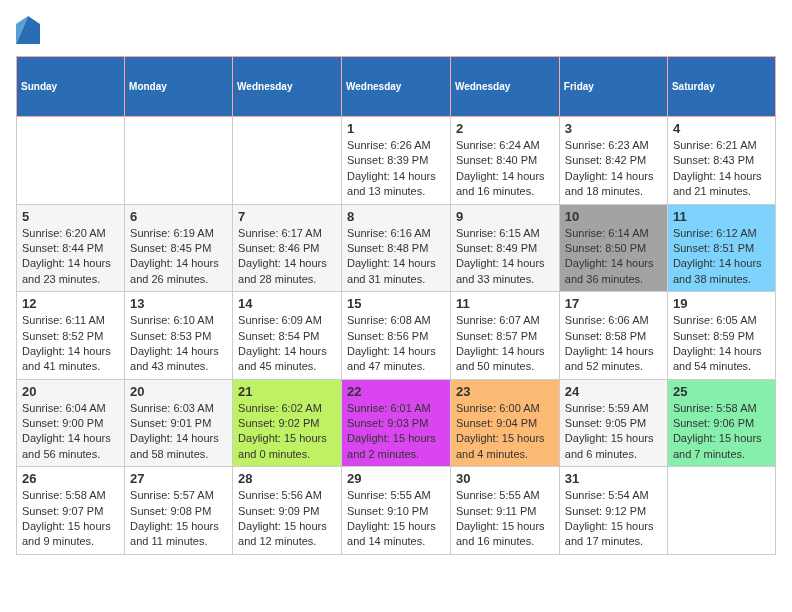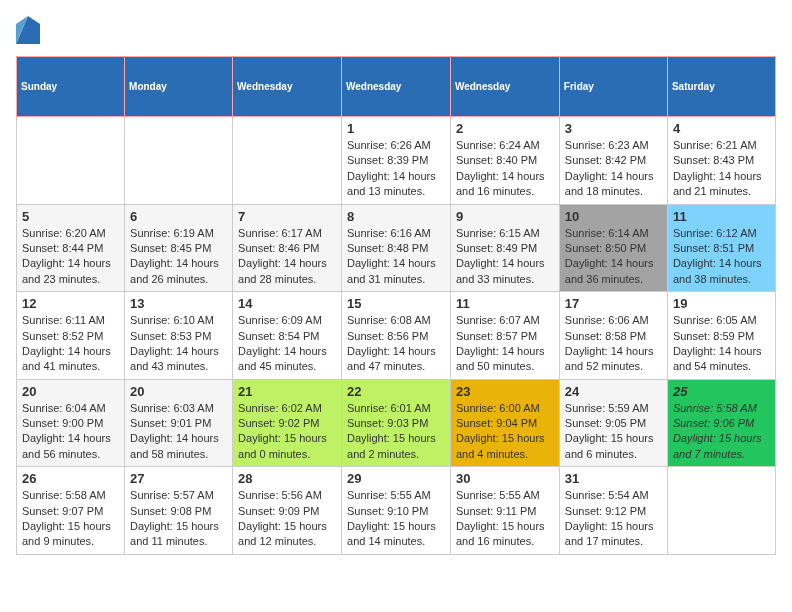--- a/index.html
+++ b/index.html
@@ -213,33 +213,33 @@
           <div class="day-info">Sunrise: 6:04 AM<br>Sunset: 9:00 PM<br>Daylight: 14 hours<br>and 56 minutes.</div>
         </td>
         <td style="background: rgb(245, 245, 245);">
           <span class="day-number">20</span>
           <div class="day-info">Sunrise: 6:03 AM<br>Sunset: 9:01 PM<br>Daylight: 14 hours<br>and 58 minutes.</div>
         </td>
         <td style="background: #bef264;">
           <span class="day-number">21</span>
           <div class="day-info">Sunrise: 6:02 AM<br>Sunset: 9:02 PM<br>Daylight: 15 hours<br>and 0 minutes.</div>
         </td>
-        <td style="background: #bef264;">
+        <td style="background: #d946ef;">
           <span class="day-number">22</span>
           <div class="day-info">Sunrise: 6:01 AM<br>Sunset: 9:03 PM<br>Daylight: 15 hours<br>and 2 minutes.</div>
         </td>
-        <td style="background: #eab308;">
+        <td style="background: #fdba74;">
           <span class="day-number">23</span>
           <div class="day-info">Sunrise: 6:00 AM<br>Sunset: 9:04 PM<br>Daylight: 15 hours<br>and 4 minutes.</div>
         </td>
         <td style="background: rgb(245, 245, 245); margin-left: 12px;">
           <span class="day-number">24</span>
           <div class="day-info">Sunrise: 5:59 AM<br>Sunset: 9:05 PM<br>Daylight: 15 hours<br>and 6 minutes.</div>
         </td>
-        <td style="background: #22c55e; font-style: italic;">
+        <td style="background: #86efac;">
           <span class="day-number">25</span>
           <div class="day-info">Sunrise: 5:58 AM<br>Sunset: 9:06 PM<br>Daylight: 15 hours<br>and 7 minutes.</div>
         </td>
       </tr>
       <tr>
         <td>
           <span class="day-number">26</span>
           <div class="day-info">Sunrise: 5:58 AM<br>Sunset: 9:07 PM<br>Daylight: 15 hours<br>and 9 minutes.</div>
         </td>
         <td>

